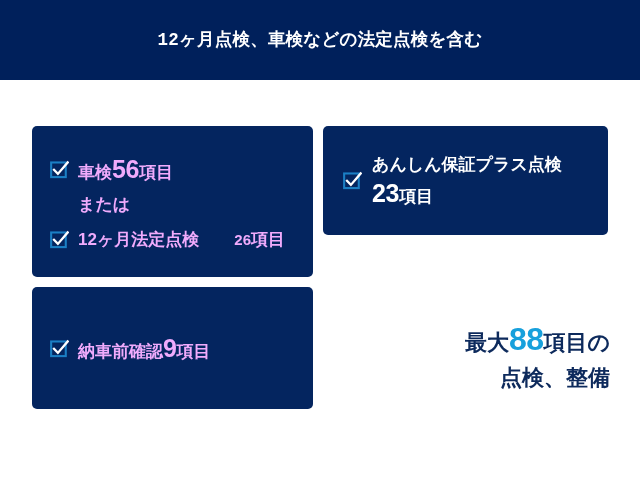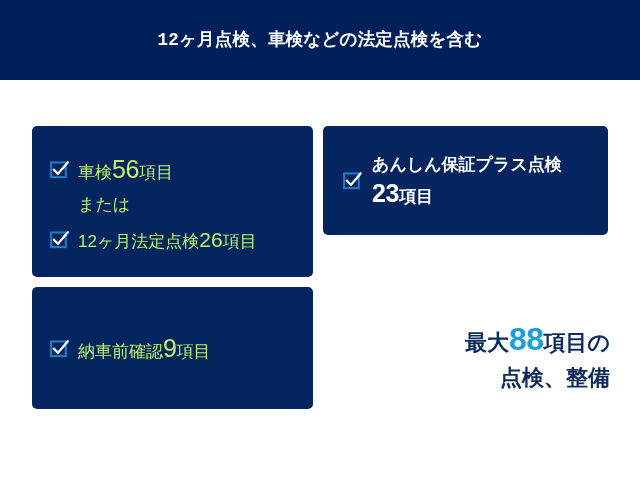--- a/index.html
+++ b/index.html
@@ -93,32 +93,33 @@
     display: flex;
     align-items: center;
     gap: 9px;
     height: 30px;
   }
   .row.indent {
     padding-left: 28px;
     gap: 0;
   }
   .txt {
-    color: #bef264;
-    font-weight: normal;
+    color: #f0abfc;
+    font-weight: bold;
     font-size: 17px;
     line-height: 1;
     white-space: nowrap;
   }
   .txt .num {
     font-size: 25px;
     letter-spacing: -0.3px;
   }
   .txt .num-md {
-    font-size: 21px;
+    font-size: 15px;
+    margin-left: 35px;
   }
 
   
   .warranty-inner {
     position: absolute;
     left: 20px;
     top: 0;
     right: 8px;
     bottom: 0;
     display: flex;

